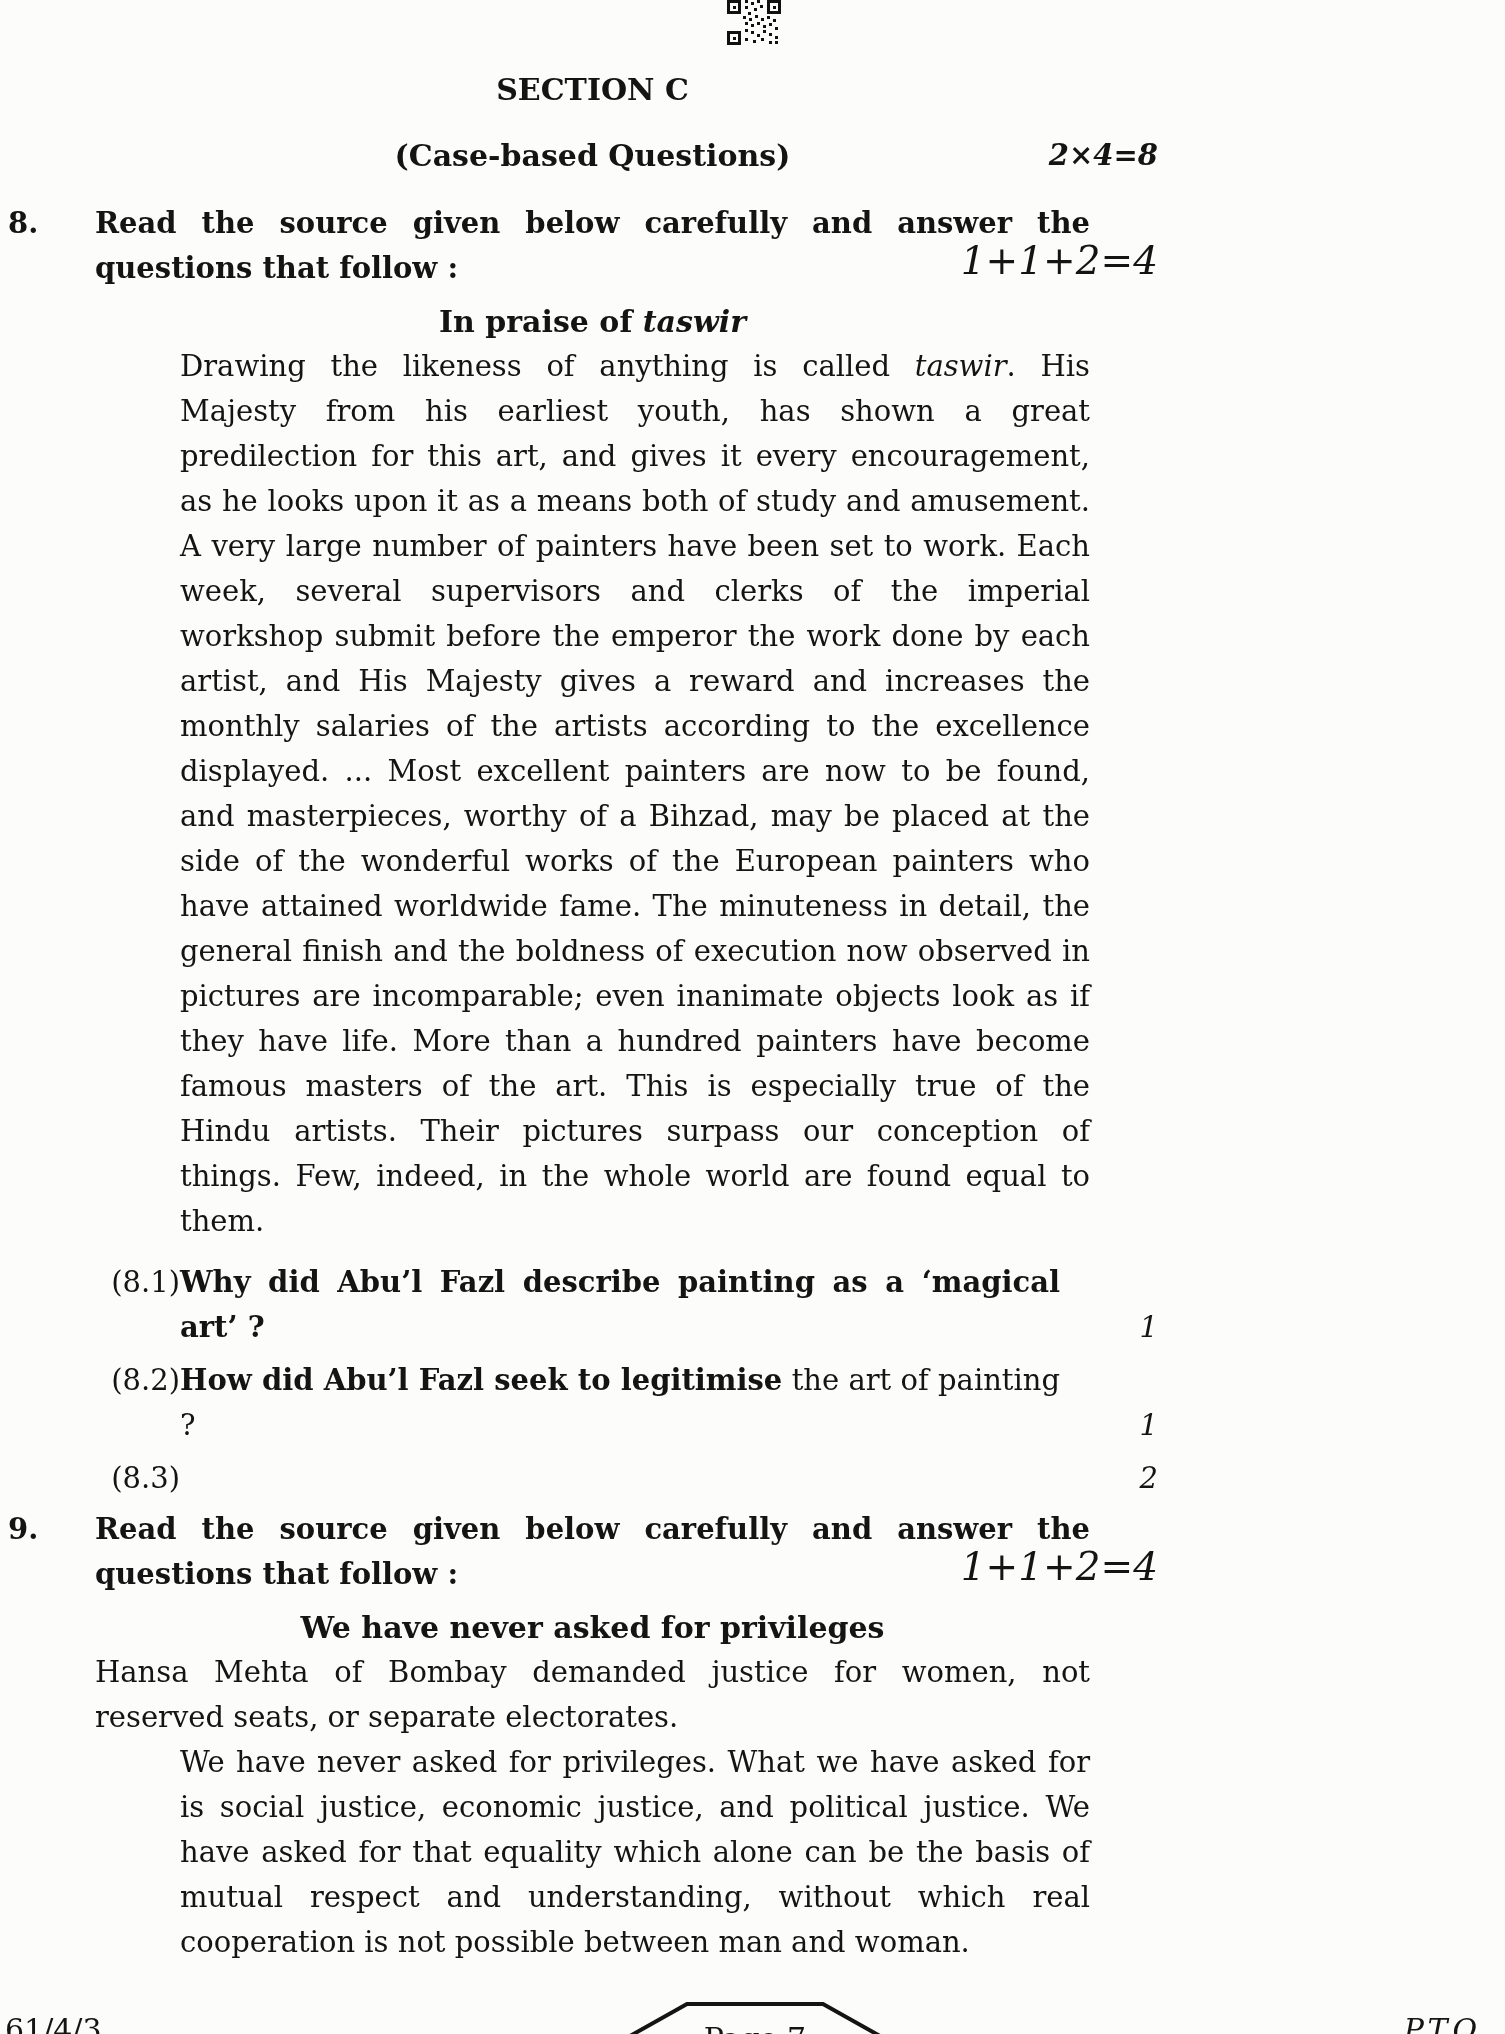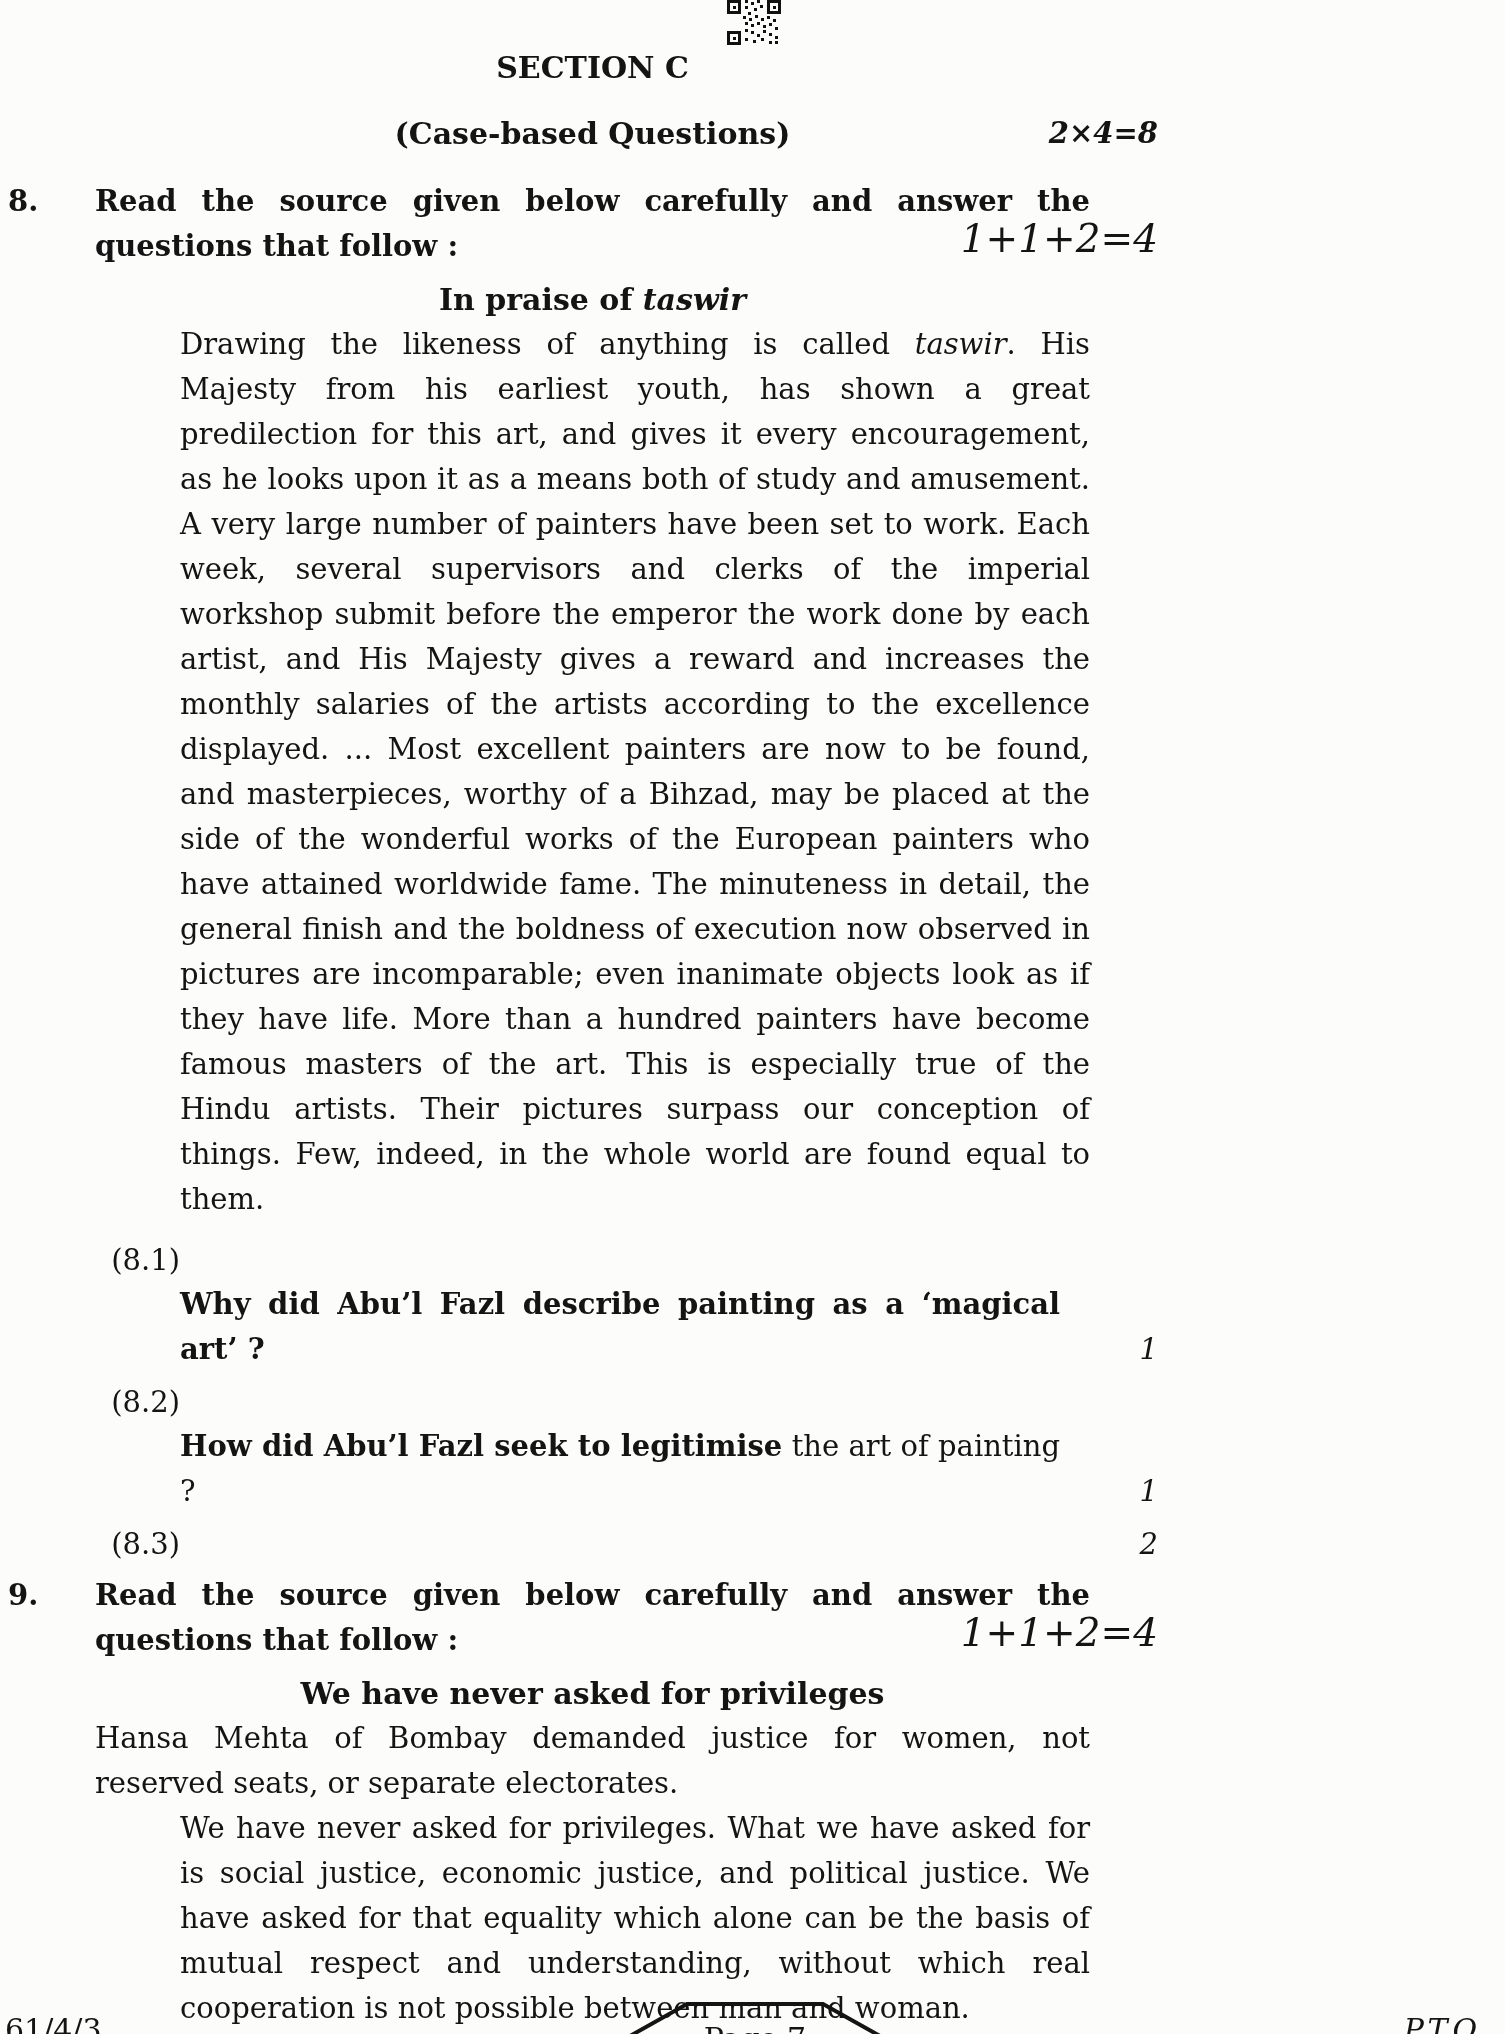--- a/index.html
+++ b/index.html
@@ -10,21 +10,21 @@
     margin:0 auto;
     background:#fcfcfb;
     color:#141414;
     overflow:hidden;
   }
   .content {
     position:absolute; left:95px; top:0; width:1063px;
   }
   
   .center-col { width:995px; text-align:center; }
-  .section-title { font-size:30px; font-weight:bold; line-height:45px; padding-top:45px; }
+  .section-title { font-size:30px; font-weight:bold; line-height:45px; padding-top:67px; }
   .subtitle-row { position:relative; margin-top:21px; line-height:45px; }
   .section-subtitle { font-size:30px; font-weight:bold; }
   .marks-top { position:absolute; right:0; bottom:0; font-style:italic; font-weight:bold; font-size:29px;text-align:center; }
   
   .q-main { position:relative; line-height:45px; }
   .q-main .q-no {
     position:absolute; left:-87px; top:0;
     font-weight:bold; font-size:29px;
   }
   .q-main .prompt {
@@ -47,21 +47,21 @@
     text-align:justify; text-align-last:left;
   }
   .src-para .it { font-style:italic; }
   .plain-para {
     width:995px; font-size:29px; line-height:45px;
     text-align:justify; text-align-last:left;
   }
   
   .q-sub { display:flex; line-height:45px; font-size:29px; }
   .q-sub .qnum { width:85px; flex:none;text-align:right; }
-  .q-sub .qtext { width:880px; flex:none; text-align:justify; text-align-last:left;margin-top:44px; }
+  .q-sub .qtext { width:880px; flex:none; text-align:justify; text-align-last:left; }
   .q-sub .qtext .qb { font-weight:bold; }
   .q-sub .qmarks { flex:1; text-align:right; font-style:italic; align-self:flex-end; }
   .m-t16 { margin-top:16px; }
   .m-t8  { margin-top:8px;  }
   
   .footer-left  { position:absolute; left:5px;  top:2012px; font-size:30px; }
   .footer-right { position:absolute; right:20px; top:2012px; font-size:30px; font-style:italic; }
   .page-badge   { position:absolute; left:627px; top:2001px; }
   .qr { position:absolute; left:727px; top:0; }
 </style>

